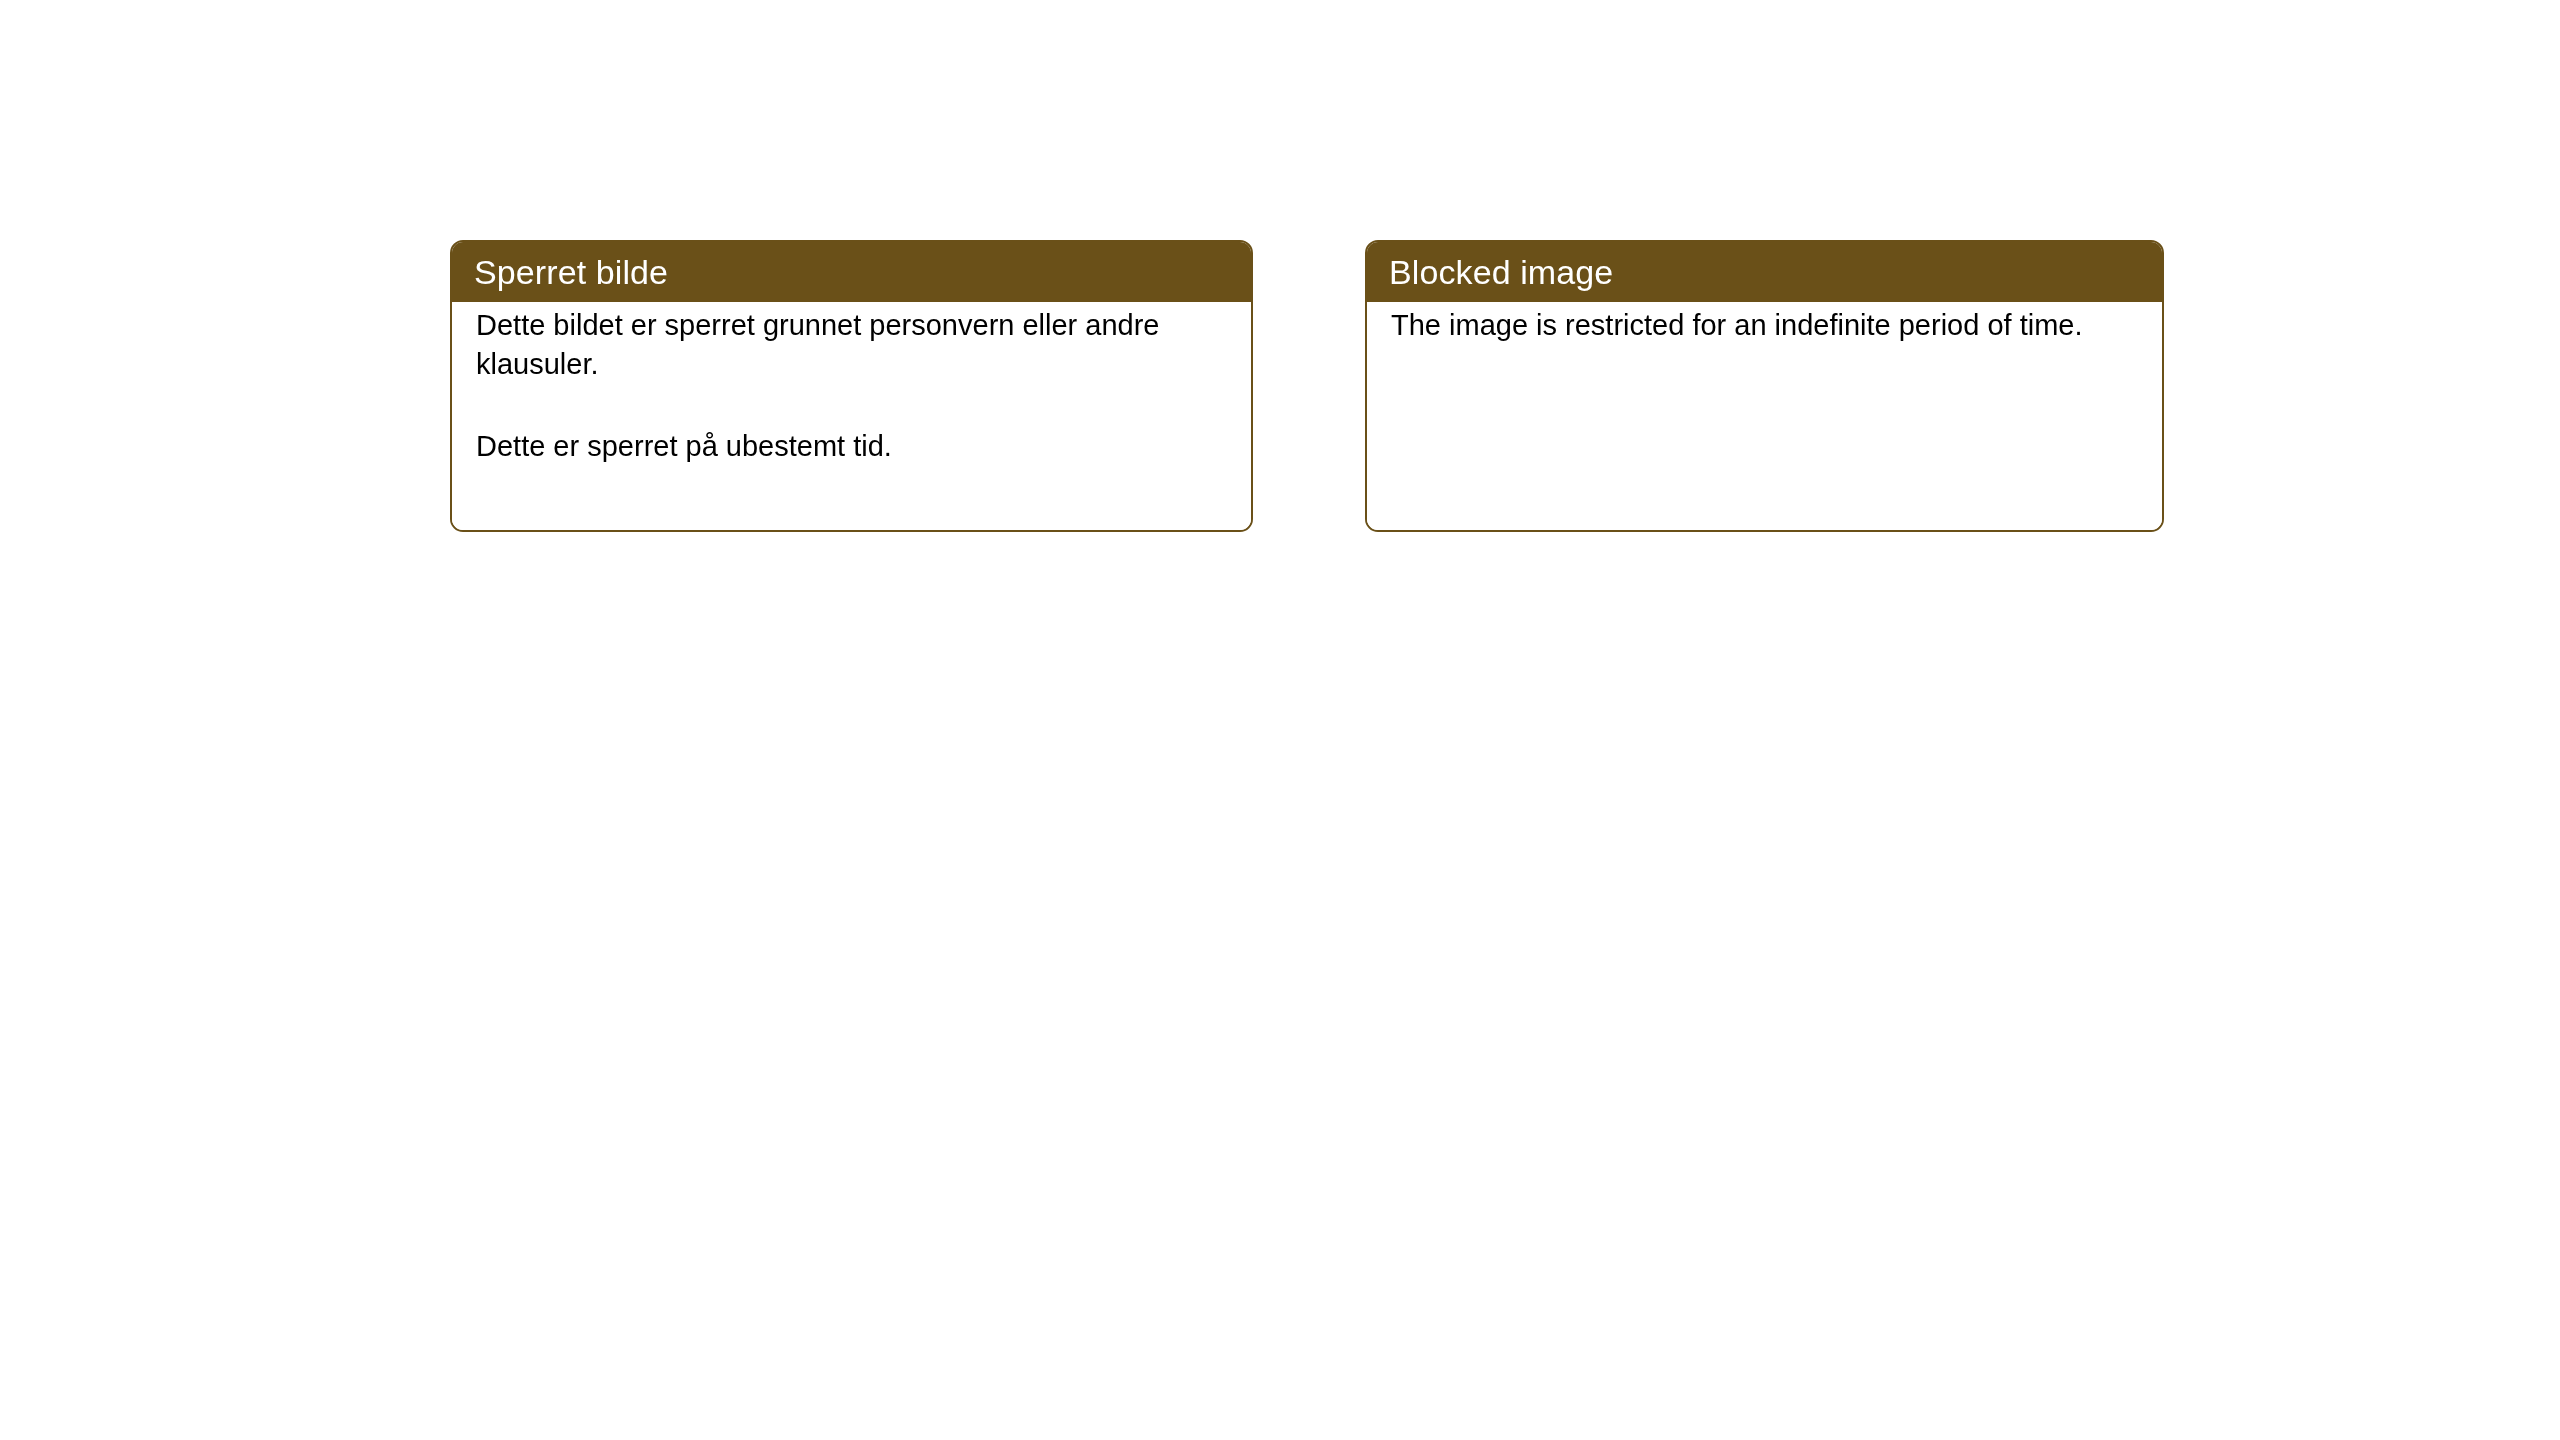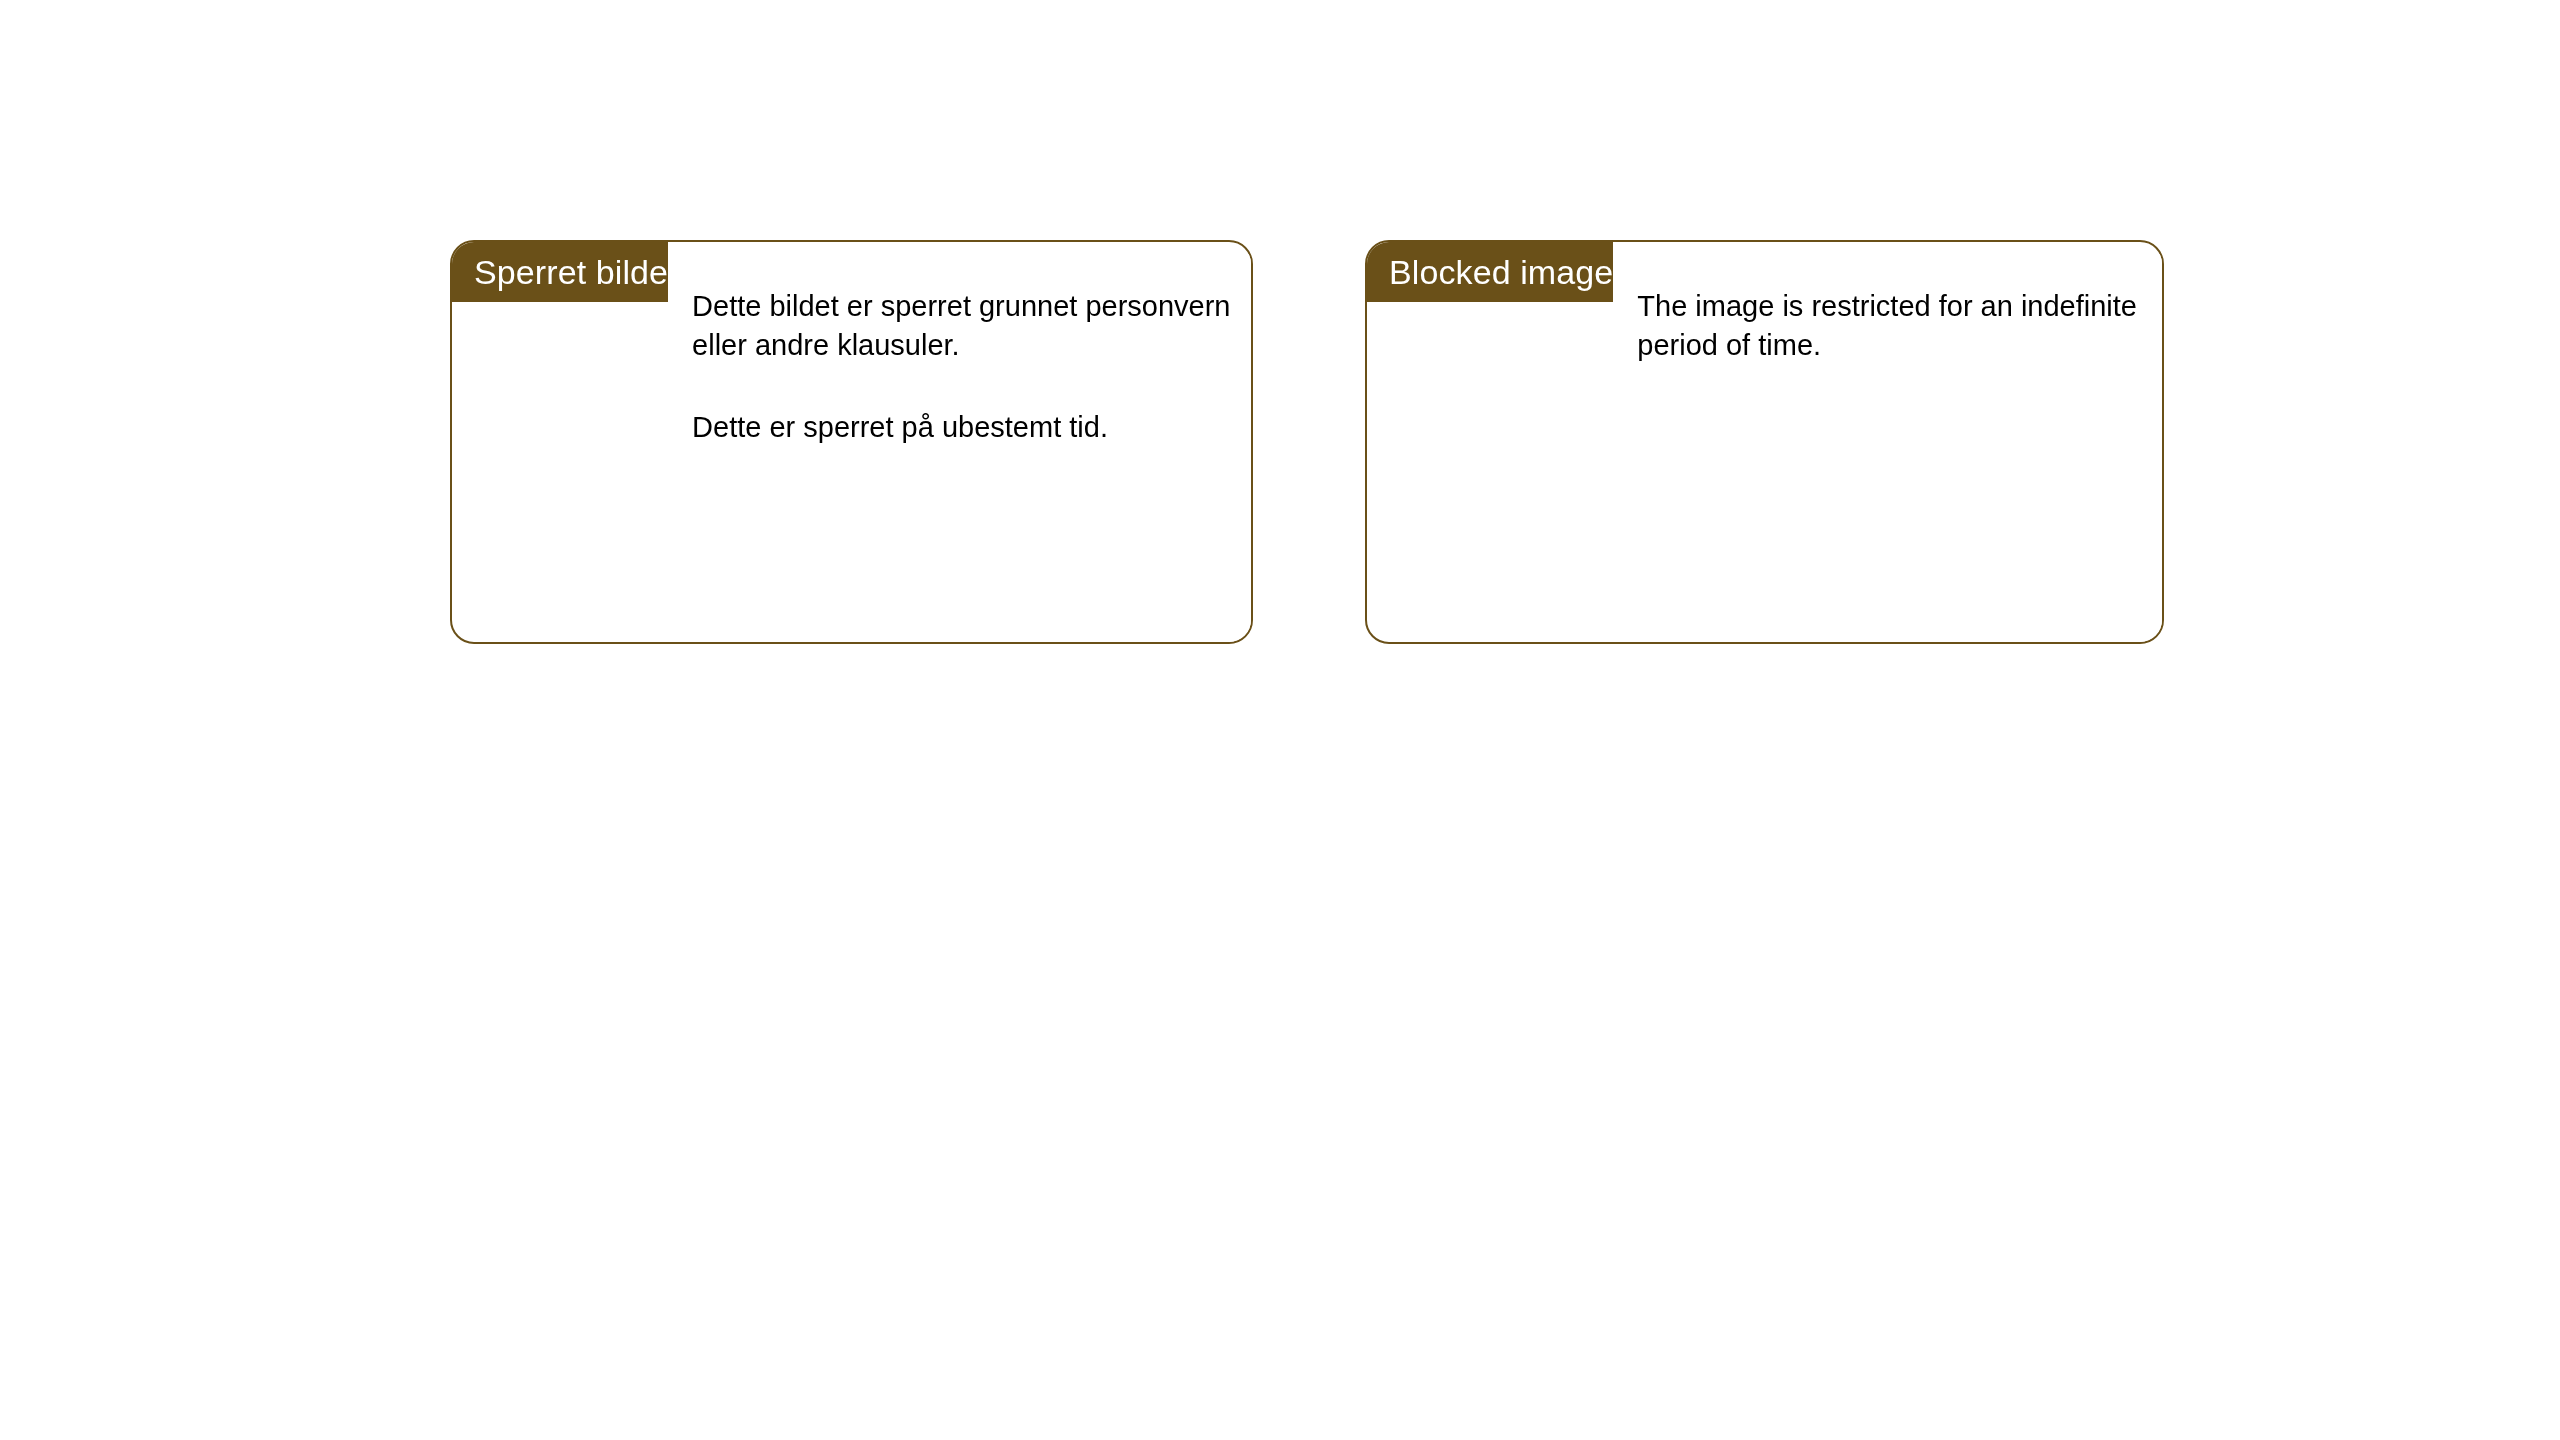--- a/index.html
+++ b/index.html
@@ -17,28 +17,28 @@
   #stage {
     position: relative;
     width: 2560px;
     height: 1440px;
     background: #ffffff;
   }
 
   .panel {
     position: absolute;
     top: 240px;
-    height: 404px;
+    height: 292px;
     box-sizing: border-box;
     background: #ffffff;
     border: 2px solid #6a5018;
-    border-radius: 24px;
+    border-radius: 13px;
     overflow: hidden;
     display: flex;
-    flex-direction: row;
+    flex-direction: column;
   }
 
   #panel-no  { left: 450px;  width: 803px; }
   #panel-en  { left: 1365px; width: 799px; }
 
   .panel-header {
     flex: 0 0 auto;
     height: 60px;
     background: #6a5018;
     color: #ffffff;
@@ -53,23 +53,22 @@
     font-weight: 400;
     line-height: 1;
     letter-spacing: 0.1px;
     color: #ffffff;
     white-space: nowrap;
   }
 
   .panel-body {
     flex: 1 1 auto;
     background: #ffffff;
-    padding: 33px 20px 0 24px;
+    padding: 4px 20px 0 24px;
     box-sizing: border-box;
-    margin-top: 12px;
   }
 
   .panel-body p {
     margin: 0;
     font-size: 29px;
     line-height: 1.36;
     color: #000000;
     font-weight: 400;
   }
 

